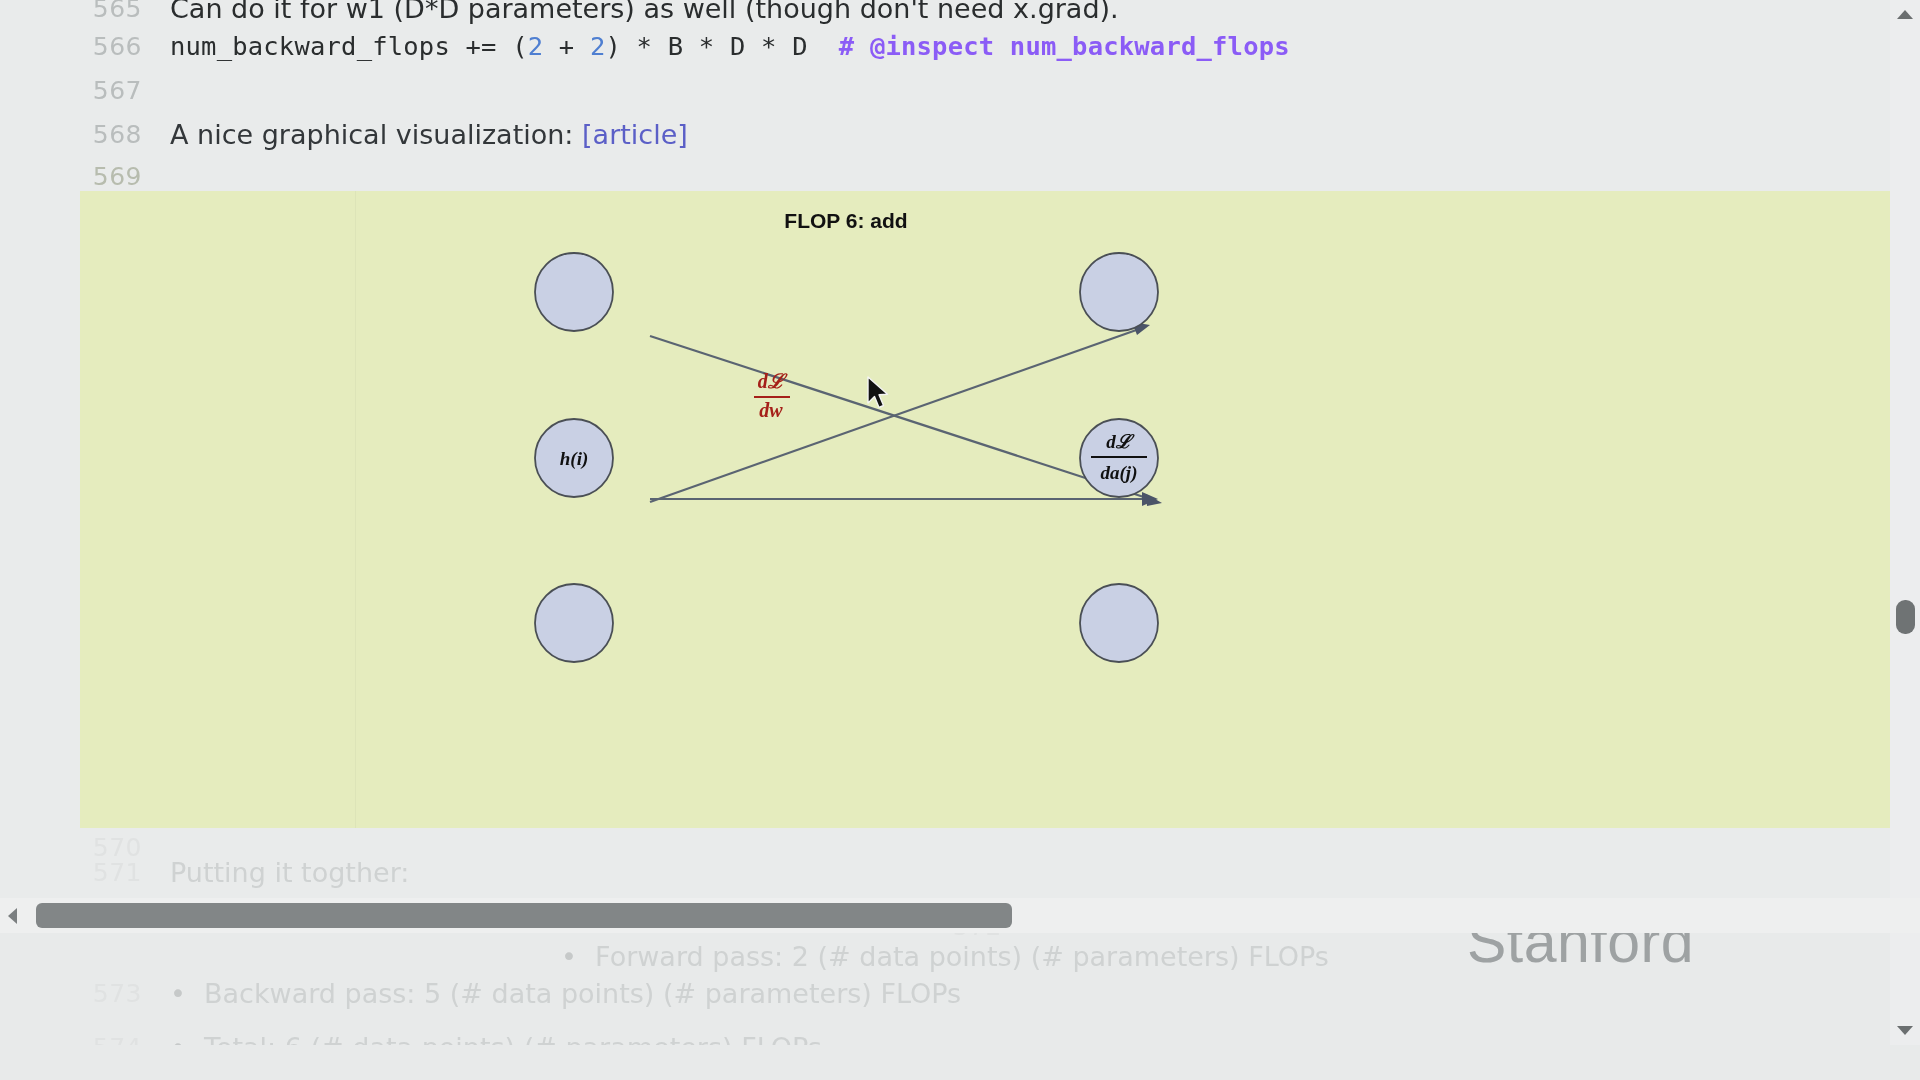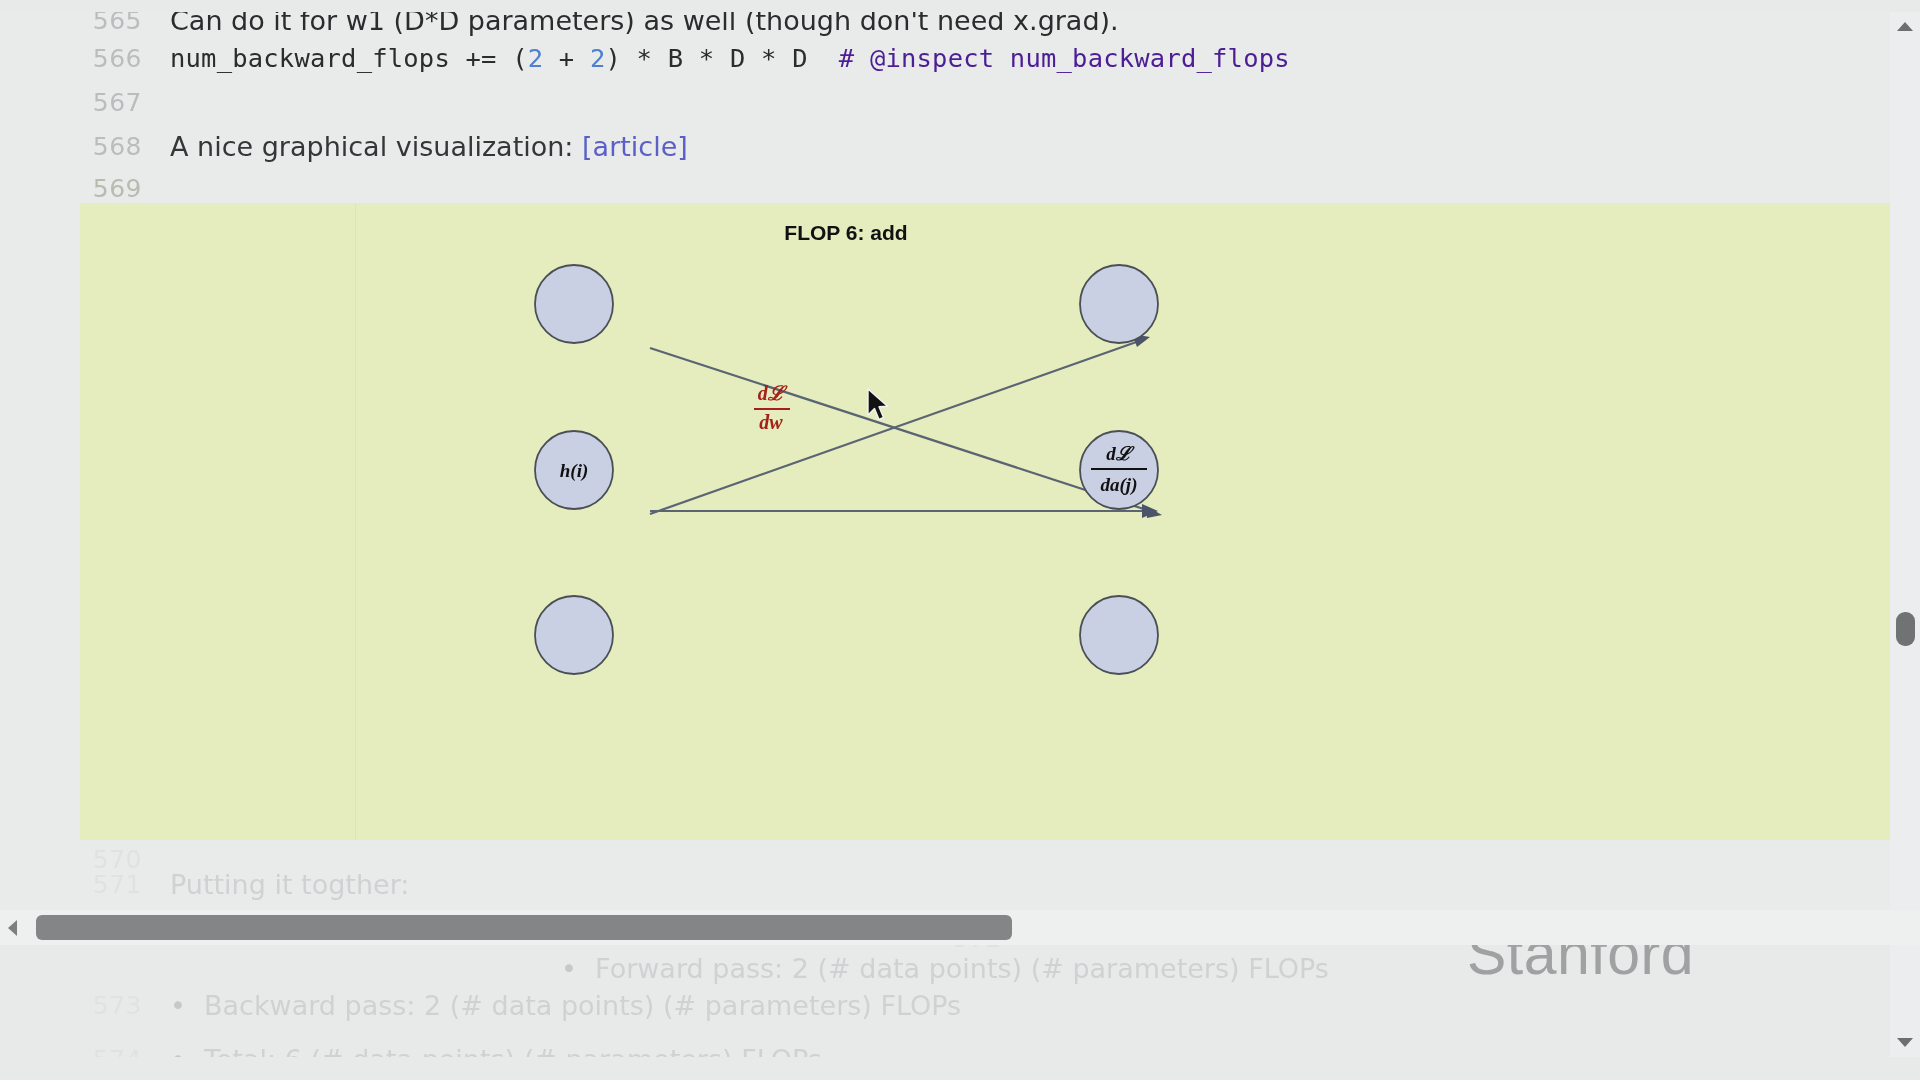--- a/index.html
+++ b/index.html
@@ -10,21 +10,20 @@
     overflow: hidden;
     background: #e8eaea;
     font-family: "Liberation Sans", sans-serif;
   }
 
   #root {
     position: relative;
     width: 1920px;
     height: 933px;
     background: #e9ebeb;
-    margin-top: 12px;
   }
 
   
   #content {
     position: absolute;
     left: 0;
     top: 0;
     width: 1890px;
     height: 1045px;
     overflow: hidden;
@@ -55,21 +54,21 @@
     white-space: pre;
   }
 
   .mono {
     font-family: "DejaVu Sans Mono", monospace;
     font-size: 25.5px;
     color: #2a2d2e;
     letter-spacing: 0.2px;
   }
   .num { color: #4f7fd1; }
-  .cmt { color: #4c1d95; }
+  .cmt { color: #8b5cf6; font-weight: bold; }
 
   .prose {
     font-family: "DejaVu Sans", sans-serif;
     font-size: 27px;
     color: #33373a;
   }
   .link { color: #5b5fc7; }
 
   
   #line565 {
@@ -322,21 +321,21 @@
       <div class="fline" id="fline571">
         <span class="lineno">571</span>
         <span class="linebody">Putting it togther:</span>
       </div>
       <div class="fline" id="fline572">
         <span class="lineno">572</span>
         <span class="linebody"><span class="bullet">•</span><span>Forward pass: 2 (# data points) (# parameters) FLOPs</span></span>
       </div>
       <div class="fline" id="fline573">
         <span class="lineno">573</span>
-        <span class="linebody"><span class="bullet">•</span><span>Backward pass: 2 (# data points) (# parameters) FLOPs</span></span>
+        <span class="linebody"><span class="bullet">•</span><span>Backward pass: 5 (# data points) (# parameters) FLOPs</span></span>
       </div>
       <div class="fline" id="fline574">
         <span class="lineno">574</span>
         <span class="linebody"><span class="bullet">•</span><span>Total: 6 (# data points) (# parameters) FLOPs</span></span>
       </div>
     </div>
 
     <div id="stanford">Stanford</div>
 
   </div>

